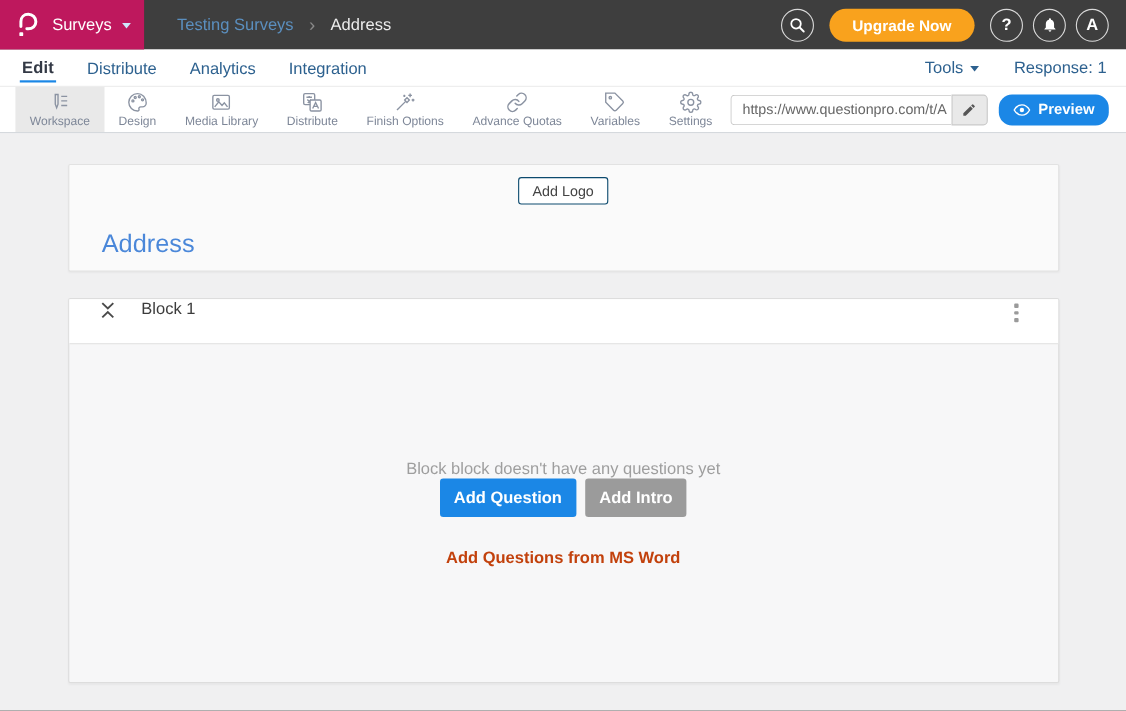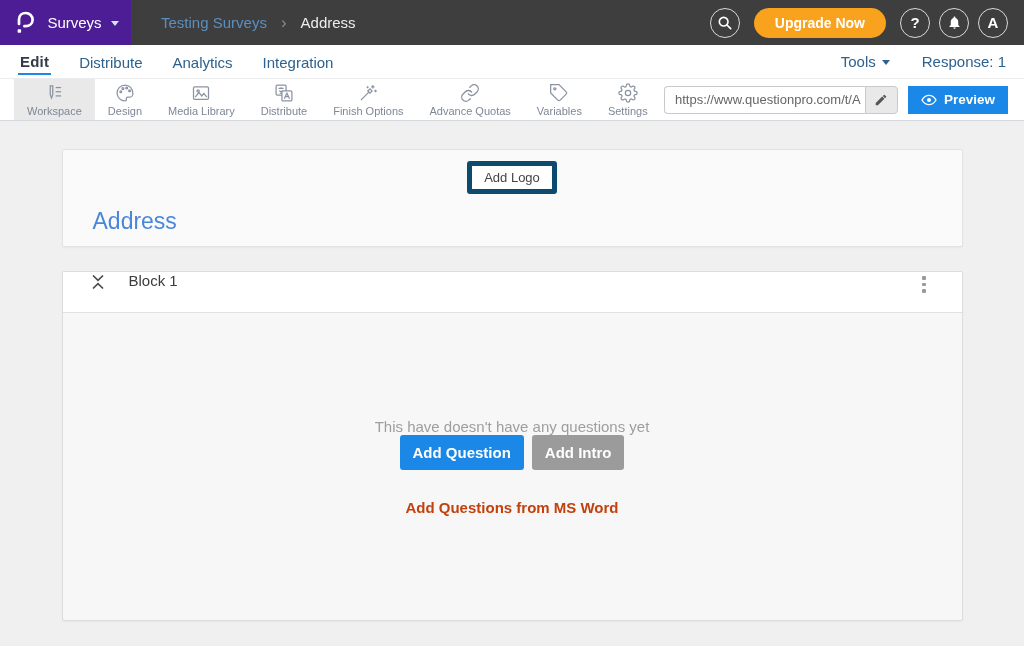--- a/index.html
+++ b/index.html
@@ -1,21 +1,21 @@
 <!DOCTYPE html>
 <html><head>
 <meta charset="utf-8">
 <style>
   * { margin:0; padding:0; box-sizing:border-box; }
   body { font-family:"Liberation Sans", sans-serif; background:#555; }
   .page { width:1024px; height:646px; background:#f0f0f1; position:relative; overflow:hidden; margin:0 auto; }
 
   
   .topbar { height:45px; display:flex; align-items:stretch; background:#3e3e3e; }
-  .brand { width:131px; background:#4c1d95; display:flex; align-items:center; justify-content:center; gap:9px; cursor:pointer; }
+  .brand { width:131px; background:#be185d; display:flex; align-items:center; justify-content:center; gap:9px; cursor:pointer; }
   .brand-name { color:#fff; font-size:15px; }
   .caret { width:0; height:0; border-left:4.5px solid transparent; border-right:4.5px solid transparent; border-top:5px solid currentColor; display:inline-block; }
   .brand .caret { color:#cfe6fb; margin-top:2px; }
   .crumbs { display:flex; align-items:center; padding-left:30px; }
   .crumb-link { color:#5b8fbf; font-size:15px; cursor:pointer; }
   .crumb-sep { color:#8a8a8a; font-size:17px; margin:0 14px; }
   .crumb-current { color:#ededed; font-size:15px; }
   .top-actions { margin-left:auto; display:flex; align-items:center; gap:9px; padding-right:16px; }
   .circle-btn { width:30px; height:30px; border-radius:50%; border:1px solid rgba(255,255,255,.8); display:flex; align-items:center; justify-content:center; color:#fff; font-size:15px; font-weight:bold; cursor:pointer; }
   .upgrade-btn { height:30px; border-radius:15px; background:#f9a21d; border:none; color:#fff; font-weight:bold; font-size:14px; padding:0 21px; margin:0 5px; cursor:pointer; font-family:inherit; }
@@ -31,27 +31,27 @@
 
   
   .toolbar { height:42px; background:#fff; border-bottom:1px solid #d5d9dd; display:flex; align-items:stretch; padding-left:14px; }
   .tool-tab { display:flex; flex-direction:column; align-items:center; justify-content:center; gap:2px; padding:0 13px; cursor:pointer; color:#8b93a2; }
   .tool-tab.active { background:#e9e9e9;justify-content:center; }
   .tool-label { font-size:11px; color:#7e8798; white-space:nowrap; }
   .tool-tab svg { display:block; }
   .url-group { margin-left:auto; align-self:center; display:flex; height:28px; margin-right:10px; }
   .url-input { width:201px; border:1px solid #c9c9c9; border-right:none; border-radius:4px 0 0 4px; font-size:13px; color:#666; padding:0 0 0 10px; outline:none; background:#fff; font-family:inherit; }
   .url-edit-btn { width:33px; background:#e9e9e9; border:1px solid #c9c9c9; border-radius:0 4px 4px 0; display:flex; align-items:center; justify-content:center; cursor:pointer; }
-  .preview-btn { align-self:center; height:28px; background:#1b87e6; border:none; border-radius:0; color:#fff; font-size:13.5px; font-weight:bold; display:flex; align-items:center; gap:7px; padding:0 13px; margin-right:16px; cursor:pointer; font-family:inherit; }
+  .preview-btn { align-self:center; height:28px; background:#1b87e6; border:none; border-radius:12px; color:#fff; font-size:13.5px; font-weight:bold; display:flex; align-items:center; gap:7px; padding:0 13px; margin-right:16px; cursor:pointer; font-family:inherit; }
 
   
   .content { padding-top:28px; }
   .card { width:901px; margin:0 auto; border-radius:2px; }
   .header-card { height:98px; background:#fafafa; border:1px solid #e2e2e2; box-shadow:0 1px 2px rgba(0,0,0,.04); display:flex; flex-direction:column; }
-  .add-logo-btn { align-self:center; margin-top:11px; background:#fff; border:5px solid #0c4a6e; border-radius:3px; padding:4px 12px; font-size:13px; color:#444; cursor:pointer; font-family:inherit; }
+  .add-logo-btn { align-self:center; margin-top:11px; background:#fff; border:1px solid #0c4a6e; border-radius:3px; padding:4px 12px; font-size:13px; color:#444; cursor:pointer; font-family:inherit; }
   .survey-title { margin-top:auto; padding:0 0 11px 30px; font-size:23px; color:#4a87d9; }
 
   .block-card { margin-top:24px; height:350px; background:#f7f7f8; border:1px solid #dddddd; box-shadow:0 1px 2px rgba(0,0,0,.04); display:flex; flex-direction:column; }
   .block-header { height:41px; background:#fff; border-bottom:1px solid #e0e0e0; display:flex; align-items:flex-start; padding:0 30px 0 26px; flex:none; }
   .collapse-btn { background:none; border:none; cursor:pointer; color:#4a4a4a; padding:2px; display:flex; }
   .block-title { font-size:15px; color:#3c3c3c; margin-left:22px; }
   .kebab-btn { margin-left:auto; background:none; border:none; cursor:pointer; display:flex; flex-direction:column; gap:3px; padding:4px 6px; }
   .kebab-btn i { width:3.5px; height:3.5px; background:#9a9a9a; border-radius:1px; }
   .block-body { flex:1; display:flex; flex-direction:column; align-items:center; justify-content:center; }
   .empty-msg { font-size:15px; color:#9e9e9e; }
@@ -224,21 +224,21 @@
           </svg>
         </button>
         <span class="block-title">Block 1</span>
         <button class="kebab-btn">
           <i></i>
             <i></i>
             <i></i>
         </button>
       </div>
       <div class="block-body">
-        <div class="empty-msg">This have doesn't have any questions yet</div>
+        <div class="empty-msg">Block block doesn't have any questions yet</div>
         <div class="btn-row">
           <button class="btn btn-primary">Add Question</button>
           <button class="btn btn-gray">Add Intro</button>
         </div>
         <a class="msword-link">Add Questions from MS Word</a>
       </div>
     </div>
 
   </div>
 </div>

